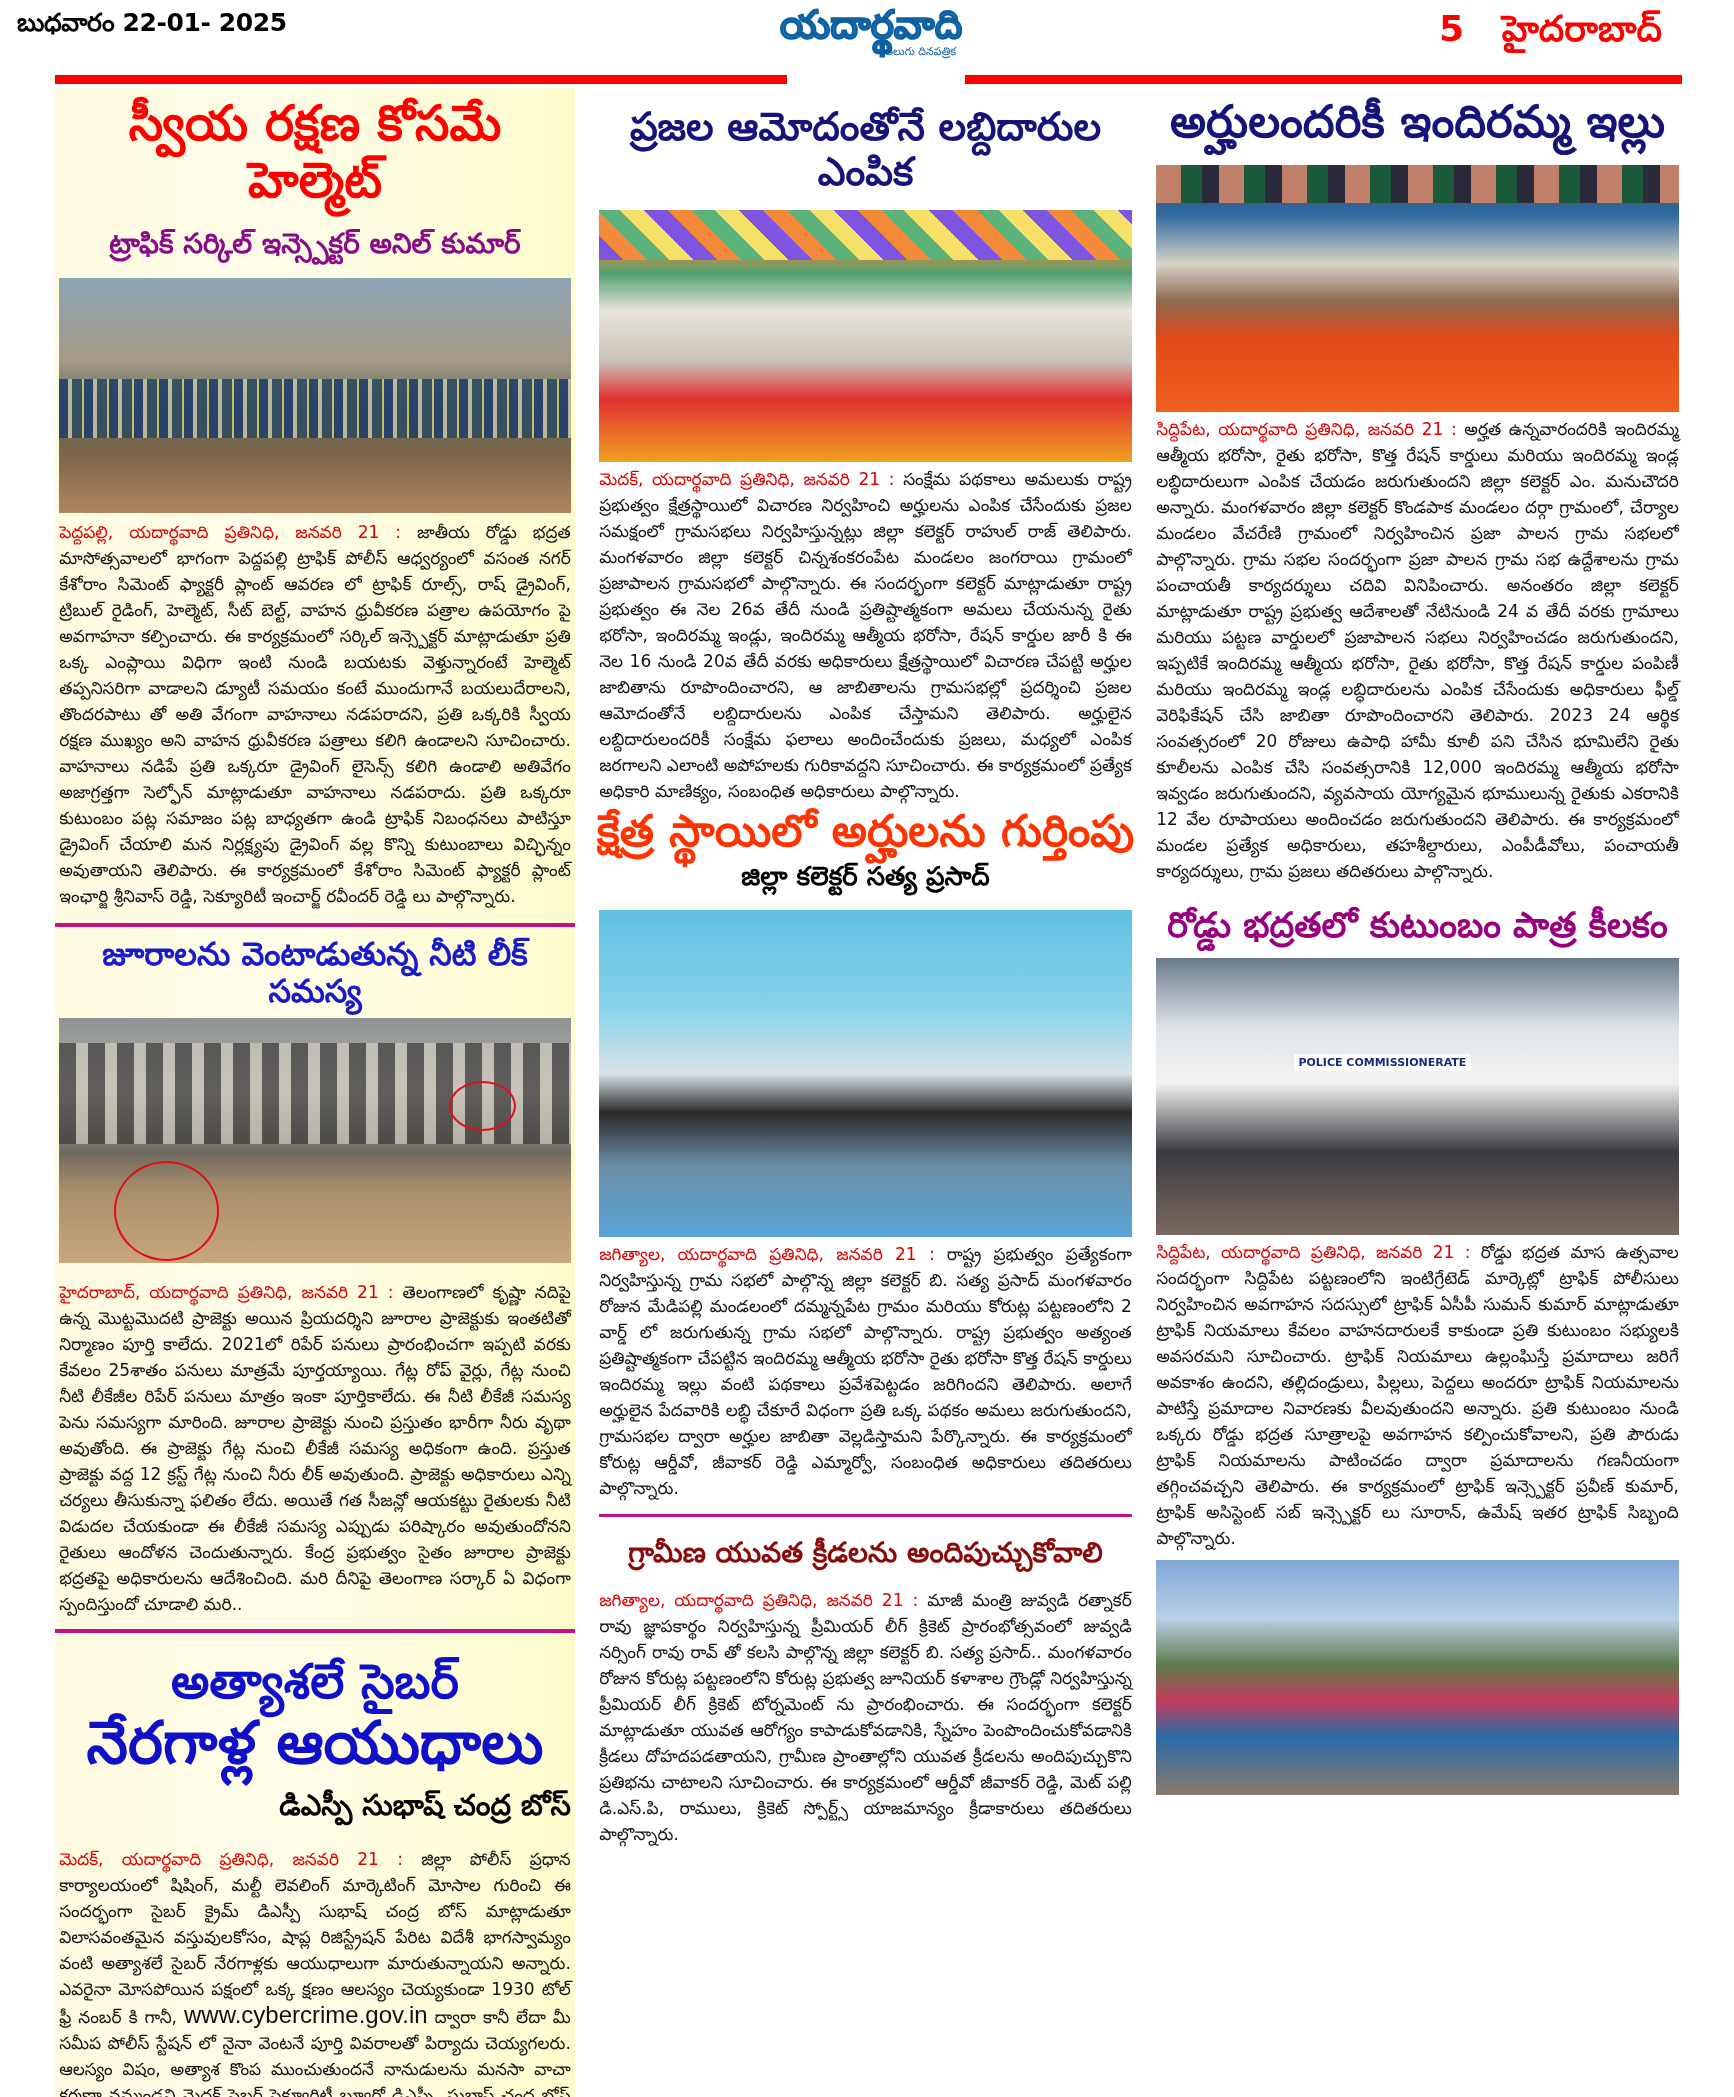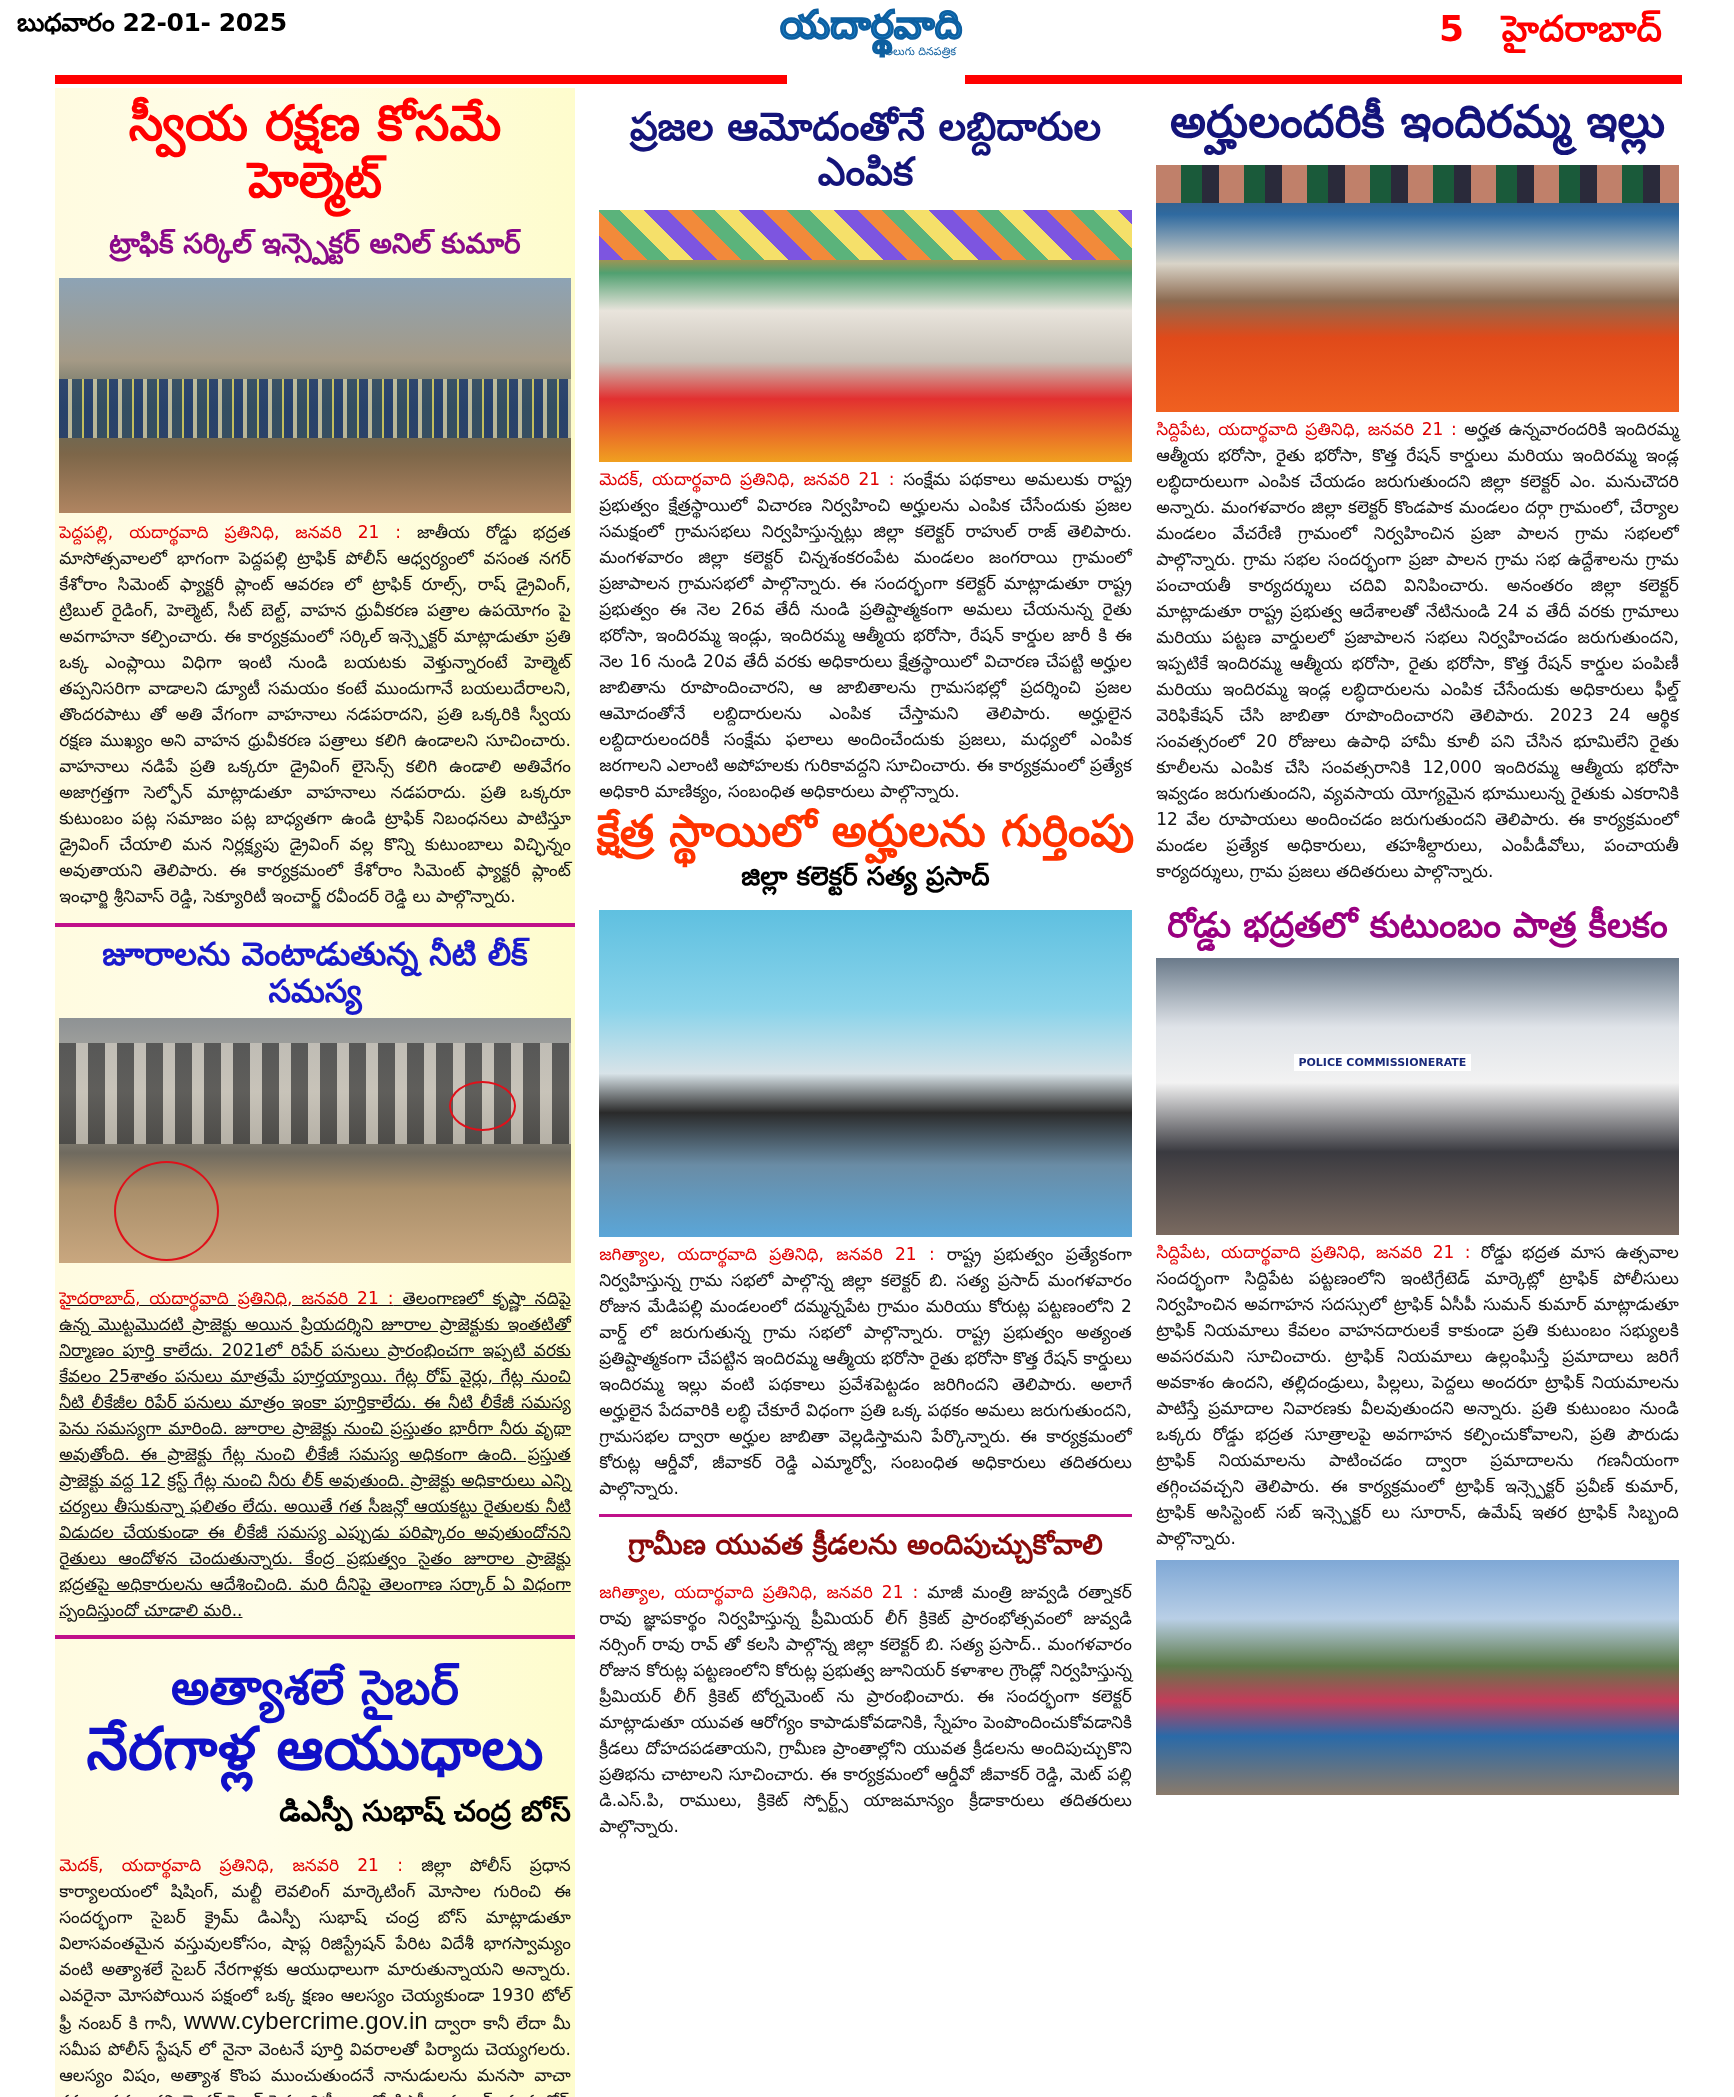--- a/index.html
+++ b/index.html
@@ -56,21 +56,21 @@
   <div class="divider" style="margin-top:14.3px;"></div>
 
   <section style="padding:0 4.2px;">
     <div class="headline" style="color:#1a1acc;font-size:32px;padding-top:9.2px;">జూరాలను వెంటాడుతున్న నీటి లీక్ సమస్య</div>
     <div class="photo" style="height:245px;margin-top:8.4px;background:linear-gradient(180deg,#8e9294 0%,#b7b3a8 30%,#6f6a5f 55%,#a88e6a 70%,#c9a77f 100%);">
       <div class="abs" style="left:0;right:0;top:25px;height:101px;background:repeating-linear-gradient(90deg,#3a3a3a 0 17px,#cfcac0 17px 29px);opacity:.7;"></div>
       <div class="abs" style="left:55px;top:143px;width:101px;height:96px;border:2.5px solid #e0101a;border-radius:50%;"></div>
       <div class="abs" style="left:390px;top:63px;width:63px;height:46px;border:2.5px solid #e0101a;border-radius:50%;"></div>
 
     </div>
-    <p class="body" style="margin:22px 0 0;text-decoration:underline;">
+    <p class="body" style="margin:16px 0 0;">
       <span class="dateline">హైదరాబాద్, యదార్థవాది ప్రతినిధి, జనవరి 21 :</span>
       <span>తెలంగాణలో కృష్ణా నదిపై ఉన్న మొట్టమొదటి ప్రాజెక్టు అయిన ప్రియదర్శిని జూరాల ప్రాజెక్టుకు ఇంతటితో నిర్మాణం పూర్తి కాలేదు. 2021లో రిపేర్ పనులు ప్రారంభించగా ఇప్పటి వరకు కేవలం 25శాతం పనులు మాత్రమే పూర్తయ్యాయి. గేట్ల రోప్ వైర్లు, గేట్ల నుంచి నీటి లీకేజీల రిపేర్ పనులు మాత్రం ఇంకా పూర్తికాలేదు. ఈ నీటి లీకేజీ సమస్య పెను సమస్యగా మారింది. జూరాల ప్రాజెక్టు నుంచి ప్రస్తుతం భారీగా నీరు వృథా అవుతోంది. ఈ ప్రాజెక్టు గేట్ల నుంచి లీకేజీ సమస్య అధికంగా ఉంది. ప్రస్తుత ప్రాజెక్టు వద్ద 12 క్రస్ట్ గేట్ల నుంచి నీరు లీక్ అవుతుంది. ప్రాజెక్టు అధికారులు ఎన్ని చర్యలు తీసుకున్నా ఫలితం లేదు. అయితే గత సీజన్లో ఆయకట్టు రైతులకు నీటి విడుదల చేయకుండా ఈ లీకేజీ సమస్య ఎప్పుడు పరిష్కారం అవుతుందోనని రైతులు ఆందోళన చెందుతున్నారు. కేంద్ర ప్రభుత్వం సైతం జూరాల ప్రాజెక్టు భద్రతపై అధికారులను ఆదేశించింది. మరి దీనిపై తెలంగాణ సర్కార్ ఏ విధంగా స్పందిస్తుందో చూడాలి మరి..</span>
     </p>
   </section>
   <div class="divider" style="margin-top:12.6px;"></div>
 
   <section style="padding:0 4.2px;">
     <div class="headline" style="color:#1010c8;font-size:48px;padding-top:21px;">అత్యాశలే సైబర్</div>
     <div class="headline" style="color:#1010c8;font-size:59px;">నేరగాళ్ల ఆయుధాలు</div>
     <div class="sub" style="color:#000;font-size:29px;margin-top:11px;text-align:right;">డిఎస్పీ సుభాష్ చంద్ర బోస్</div>
@@ -104,21 +104,21 @@
       
     </div>
     <p class="body" style="margin:4.2px 4.2px 0;">
       <span class="dateline">జగిత్యాల, యదార్థవాది ప్రతినిధి, జనవరి 21 :</span>
       <span>రాష్ట్ర ప్రభుత్వం ప్రత్యేకంగా నిర్వహిస్తున్న గ్రామ సభలో పాల్గొన్న జిల్లా కలెక్టర్ బి. సత్య ప్రసాద్ మంగళవారం రోజున మేడిపల్లి మండలంలో దమ్మన్నపేట గ్రామం మరియు కోరుట్ల పట్టణంలోని 2 వార్డ్ లో జరుగుతున్న గ్రామ సభలో పాల్గొన్నారు. రాష్ట్ర ప్రభుత్వం అత్యంత ప్రతిష్టాత్మకంగా చేపట్టిన ఇందిరమ్మ ఆత్మీయ భరోసా రైతు భరోసా కొత్త రేషన్ కార్డులు ఇందిరమ్మ ఇల్లు వంటి పథకాలు ప్రవేశపెట్టడం జరిగిందని తెలిపారు. అలాగే అర్హులైన పేదవారికి లబ్ధి చేకూరే విధంగా ప్రతి ఒక్క పథకం అమలు జరుగుతుందని, గ్రామసభల ద్వారా అర్హుల జాబితా వెల్లడిస్తామని పేర్కొన్నారు. ఈ కార్యక్రమంలో కోరుట్ల ఆర్డీవో, జీవాకర్ రెడ్డి ఎమ్మార్వో, సంబంధిత అధికారులు తదితరులు పాల్గొన్నారు.</span>
     </p>
   </section>
   <div class="divider" style="margin:12.6px 4.2px 0;"></div>
 
   <section>
-    <div class="headline" style="color:#8a0a0a;font-size:28px;padding-top:12px;">గ్రామీణ యువత క్రీడలను అందిపుచ్చుకోవాలి</div>
+    <div class="headline" style="color:#8a0a0a;font-size:28px;padding-top:20px;">గ్రామీణ యువత క్రీడలను అందిపుచ్చుకోవాలి</div>
     <p class="body" style="margin:17px 4.2px 0;">
       <span class="dateline">జగిత్యాల, యదార్థవాది ప్రతినిధి, జనవరి 21 :</span>
       <span>మాజీ మంత్రి జువ్వడి రత్నాకర్ రావు జ్ఞాపకార్థం నిర్వహిస్తున్న ప్రీమియర్ లీగ్ క్రికెట్ ప్రారంభోత్సవంలో జువ్వడి నర్సింగ్ రావు రావ్ తో కలసి పాల్గొన్న జిల్లా కలెక్టర్ బి. సత్య ప్రసాద్.. మంగళవారం రోజున కోరుట్ల పట్టణంలోని కోరుట్ల ప్రభుత్వ జూనియర్ కళాశాల గ్రౌండ్లో నిర్వహిస్తున్న ప్రీమియర్ లీగ్ క్రికెట్ టోర్నమెంట్ ను ప్రారంభించారు. ఈ సందర్భంగా కలెక్టర్ మాట్లాడుతూ యువత ఆరోగ్యం కాపాడుకోవడానికి, స్నేహం పెంపొందించుకోవడానికి క్రీడలు దోహదపడతాయని, గ్రామీణ ప్రాంతాల్లోని యువత క్రీడలను అందిపుచ్చుకొని ప్రతిభను చాటాలని సూచించారు. ఈ కార్యక్రమంలో ఆర్డీవో జీవాకర్ రెడ్డి, మెట్ పల్లి డి.ఎస్.పి, రాములు, క్రికెట్ స్పోర్ట్స్ యాజమాన్యం క్రీడాకారులు తదితరులు పాల్గొన్నారు.</span>
     </p>
   </section>
 </div>
 
 <div class="abs col c3">
 
   <section>

